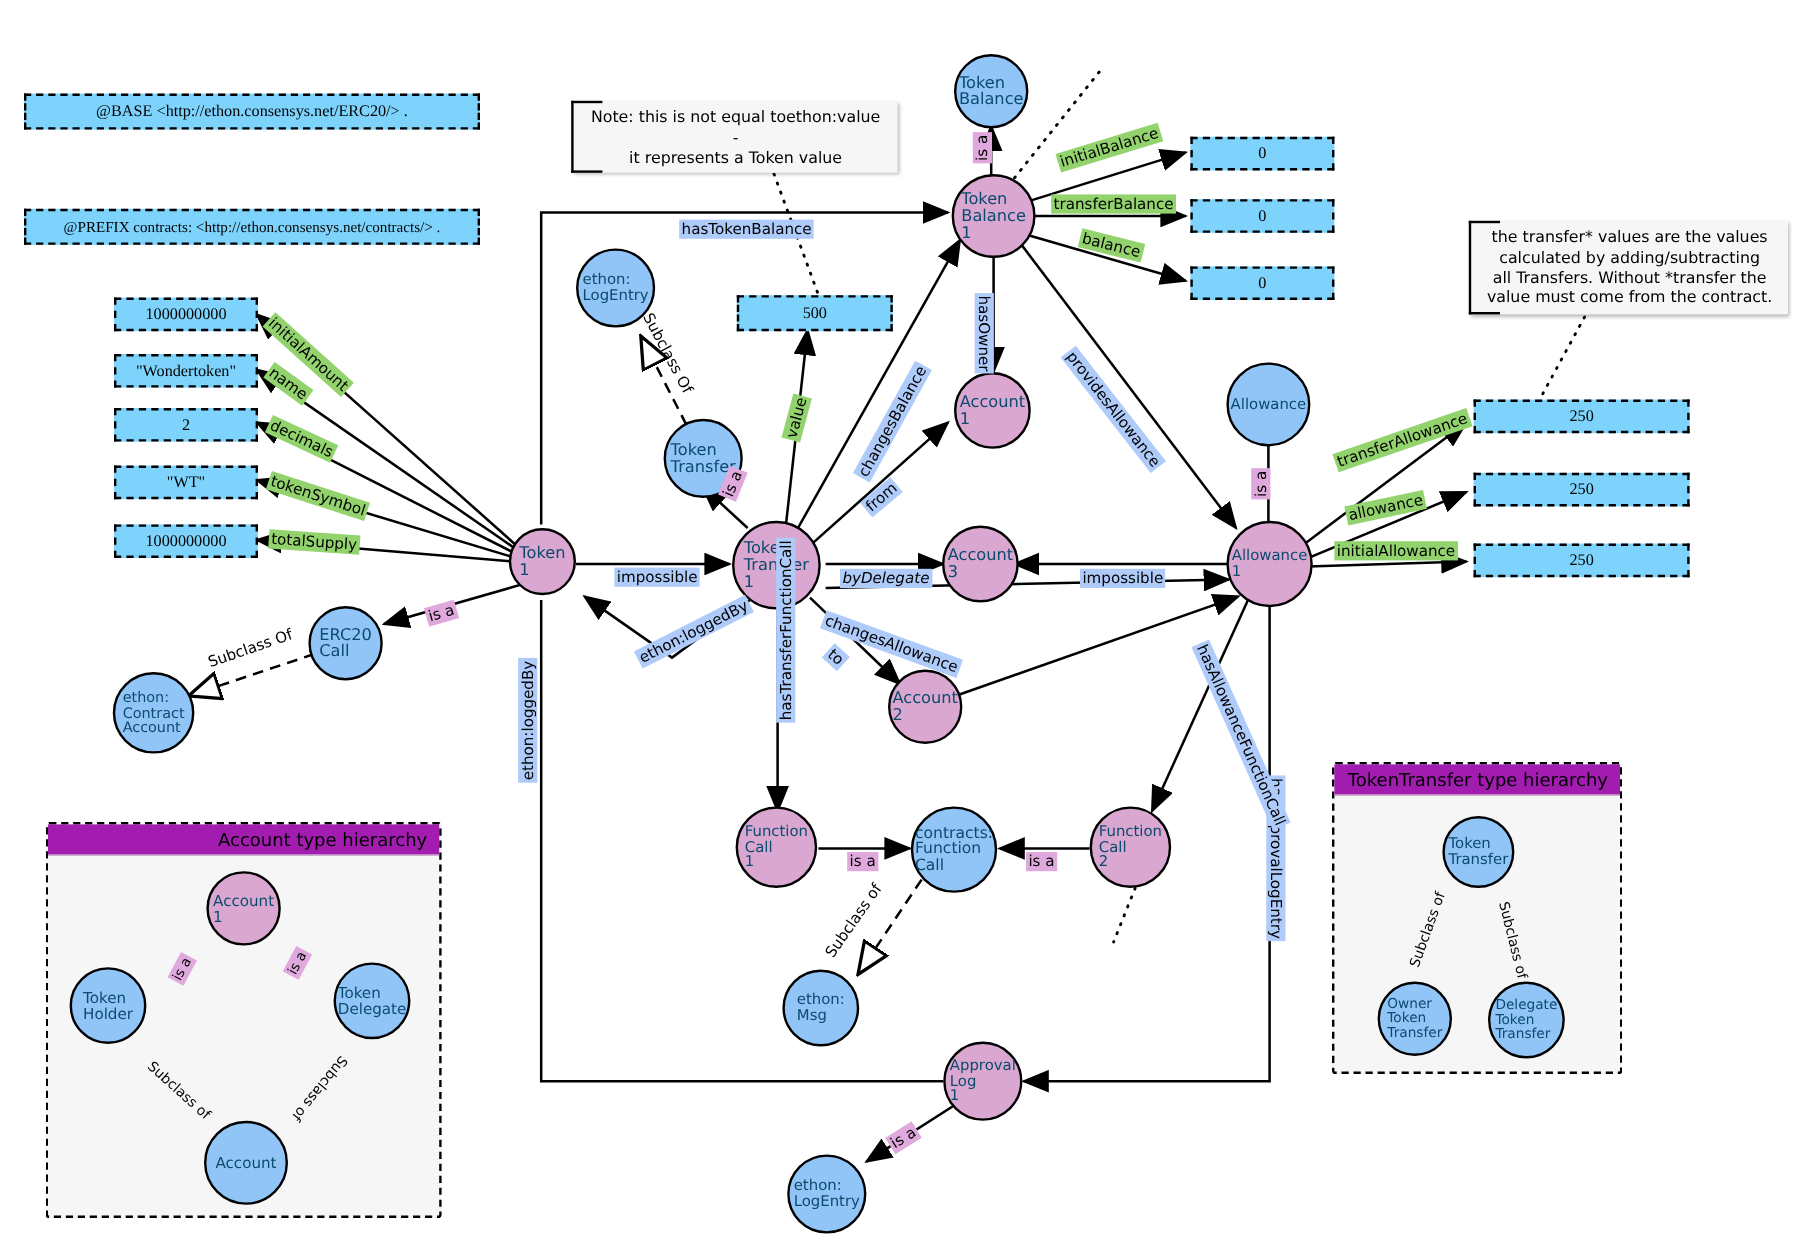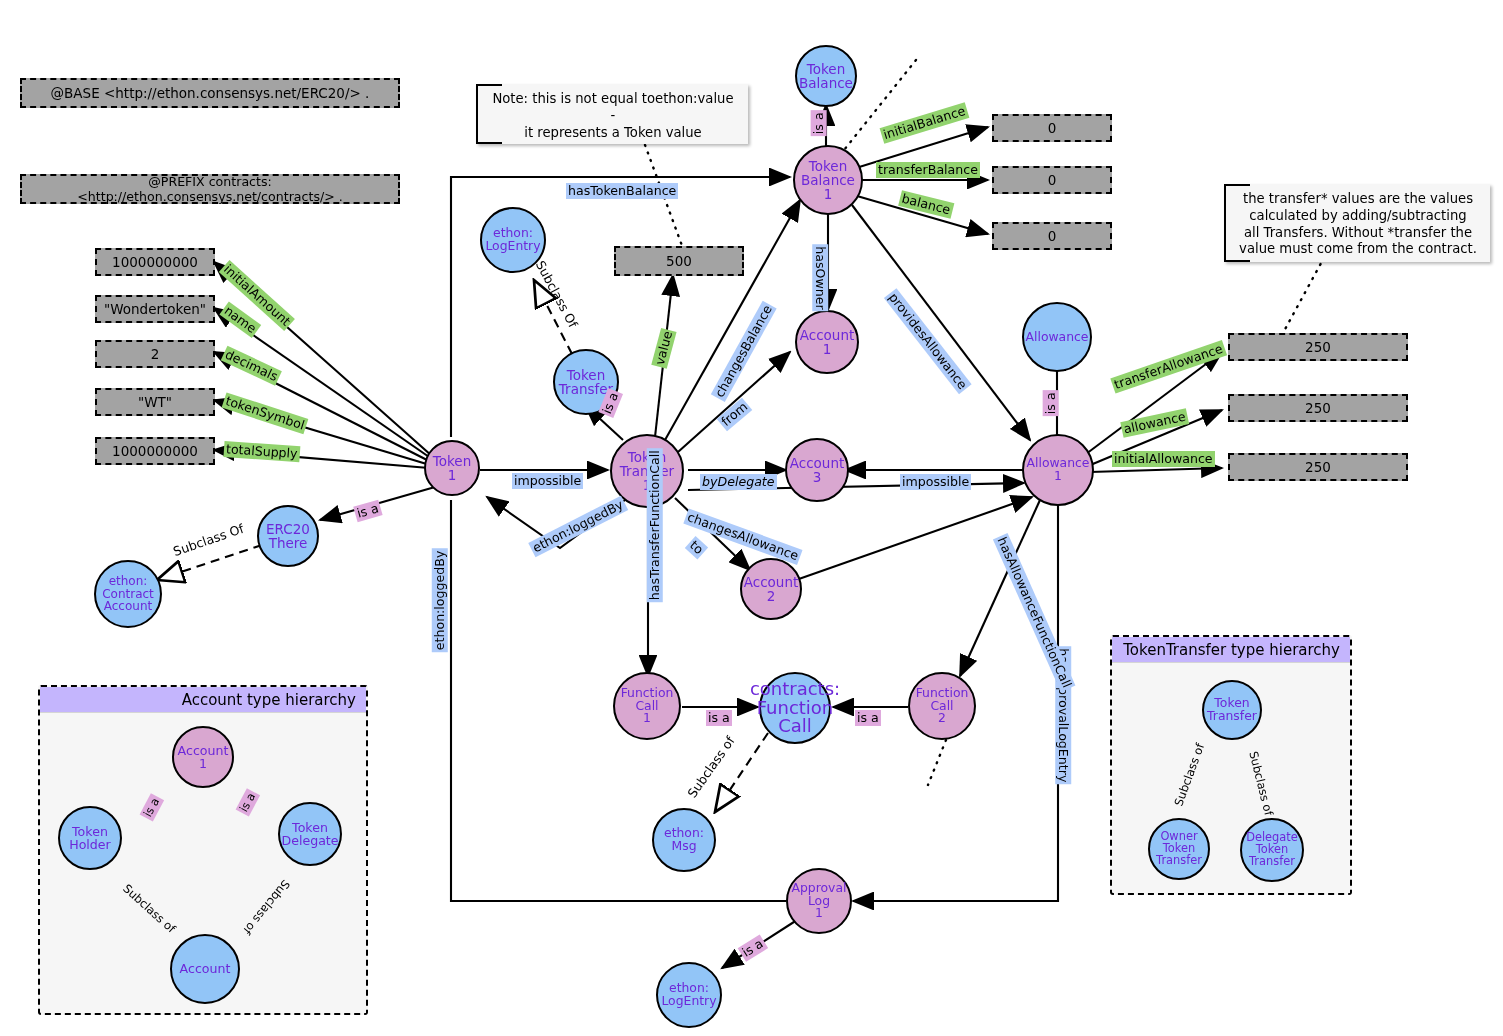--- a/index.html
+++ b/index.html
@@ -3,30 +3,30 @@
 <meta charset="utf-8">
 <style>
   html,body{margin:0;padding:0;background:#ffffff;}
   body{width:1503px;height:1036px;position:relative;overflow:hidden;
        font-family:"DejaVu Sans","Liberation Sans",sans-serif;}
   #stage{position:absolute;left:0;top:0;width:1503px;height:1036px;}
   svg#wires{position:absolute;left:0;top:0;width:1503px;height:1036px;}
 
   
   .node{position:absolute;border:2.2px solid #000;border-radius:50%;
-        display:flex;align-items:center;justify-content:center;text-align:center;
-        font-size:13.5px;line-height:1.04;color:#6d28d9;box-sizing:border-box;
+        display:flex;align-items:center;justify-content:center;
+        font-size:13.5px;line-height:1.04;color:#0c4a6e;box-sizing:border-box;
         white-space:pre-line;}
   .inst{background:#d9a7d0;}
   .cls{background:#92c5f7;}
 
   
-  .lit{position:absolute;background:#a3a3a3;border:2.6px dashed #000;
+  .lit{position:absolute;background:#7dd3fc;border:2.6px dashed #000;
        display:flex;align-items:center;justify-content:center;
-       font-size:13.5px;color:#000;box-sizing:border-box;text-align:center;}
+       font-size:13.5px;color:#000;box-sizing:border-box;text-align:center;font-family:Liberation Serif, serif;}
 
   
   .lbl{position:absolute;font-size:12.6px;color:#000;white-space:nowrap;
        padding:1px 2px;box-sizing:border-box;line-height:1.15;}
   .lbl.blue{background:#aecbfa;}
   .lbl.green{background:#92d36e;}
   .lbl.violet{background:#dfa9dd;}
   .lbl.plain{background:transparent;}
 
   
@@ -34,21 +34,21 @@
         box-shadow:2px 2px 3px rgba(0,0,0,.28);
         font-size:13.2px;color:#000;line-height:1.27;text-align:center;
         padding:7px 10px;box-sizing:border-box;white-space:pre-line;}
   .note::before{content:"";position:absolute;left:-2.4px;top:0;width:26px;height:2.4px;background:#000;}
   .note::after{content:"";position:absolute;left:-2.4px;bottom:0;width:26px;height:2.4px;background:#000;}
 
   
   .frame{position:absolute;border:2px dashed #000;background:#f6f6f6;
          border-radius:3px;box-sizing:border-box;}
   .frame-title{position:absolute;top:0;left:0;right:0;height:26px;
-       background:#c4b5fd;border-bottom:1px solid #d5d5d5;
+       background:#a21caf;border-bottom:1px solid #d5d5d5;
        display:flex;align-items:center;justify-content:flex-end;
        padding-right:10px;font-size:15px;color:#000;box-sizing:border-box;}
 </style>
 </head>
 <body>
 
 <div id="stage">
 
   <svg id="wires" viewBox="0 0 1503 1036">
     <defs>
@@ -181,21 +181,21 @@
   <div class="lbl green" style="left:1122px;top:422px;transform:rotate(-12deg);transform-origin:0 50%;">allowance</div>
   <div class="lbl green" style="left:1112px;top:451px;">initialAllowance</div>
 
   <div class="lit" style="left:614px;top:246px;width:130px;height:30px;">500</div>
   <div class="lbl green" style="left:645px;top:340px;transform:rotate(-75deg);transform-origin:50% 50%;">value</div>
 
   <div class="node inst" style="left:424px;top:440px;width:56px;height:56px;">Token
 1</div>
 
   <div class="node cls" style="left:257px;top:505px;width:62px;height:62px;">ERC20
-There</div>
+Call</div>
 
   <div class="node cls" style="left:94px;top:560px;width:68px;height:68px;font-size:12px;">ethon:
 Contract
 Account</div>
 
   <div class="node cls" style="left:480px;top:207px;width:66px;height:66px;font-size:12.4px;">ethon:
 LogEntry</div>
 
   <div class="node cls" style="left:553px;top:349px;width:66px;height:66px;">Token
 Transfer</div>
@@ -218,21 +218,21 @@
   <div class="node inst" style="left:740px;top:558px;width:62px;height:62px;">Account
 2</div>
 
   <div class="node cls" style="left:1022px;top:302px;width:70px;height:70px;font-size:12.4px;">Allowance</div>
   <div class="node inst" style="left:1022px;top:434px;width:72px;height:72px;font-size:12.4px;">Allowance
 1</div>
 
   <div class="node inst" style="left:613px;top:672px;width:68px;height:68px;font-size:12.4px;">Function
 Call
 1</div>
-  <div class="node cls" style="left:759px;top:672px;width:72px;height:72px;font-size:18px;">contracts:
+  <div class="node cls" style="left:759px;top:672px;width:72px;height:72px;font-size:13px;">contracts:
 Function
 Call</div>
   <div class="node inst" style="left:908px;top:672px;width:68px;height:68px;font-size:12.4px;">Function
 Call
 2</div>
 
   <div class="node cls" style="left:652px;top:808px;width:64px;height:64px;font-size:12.4px;">ethon:
 Msg</div>
 
   <div class="node inst" style="left:786px;top:868px;width:66px;height:66px;font-size:12.4px;">Approval

